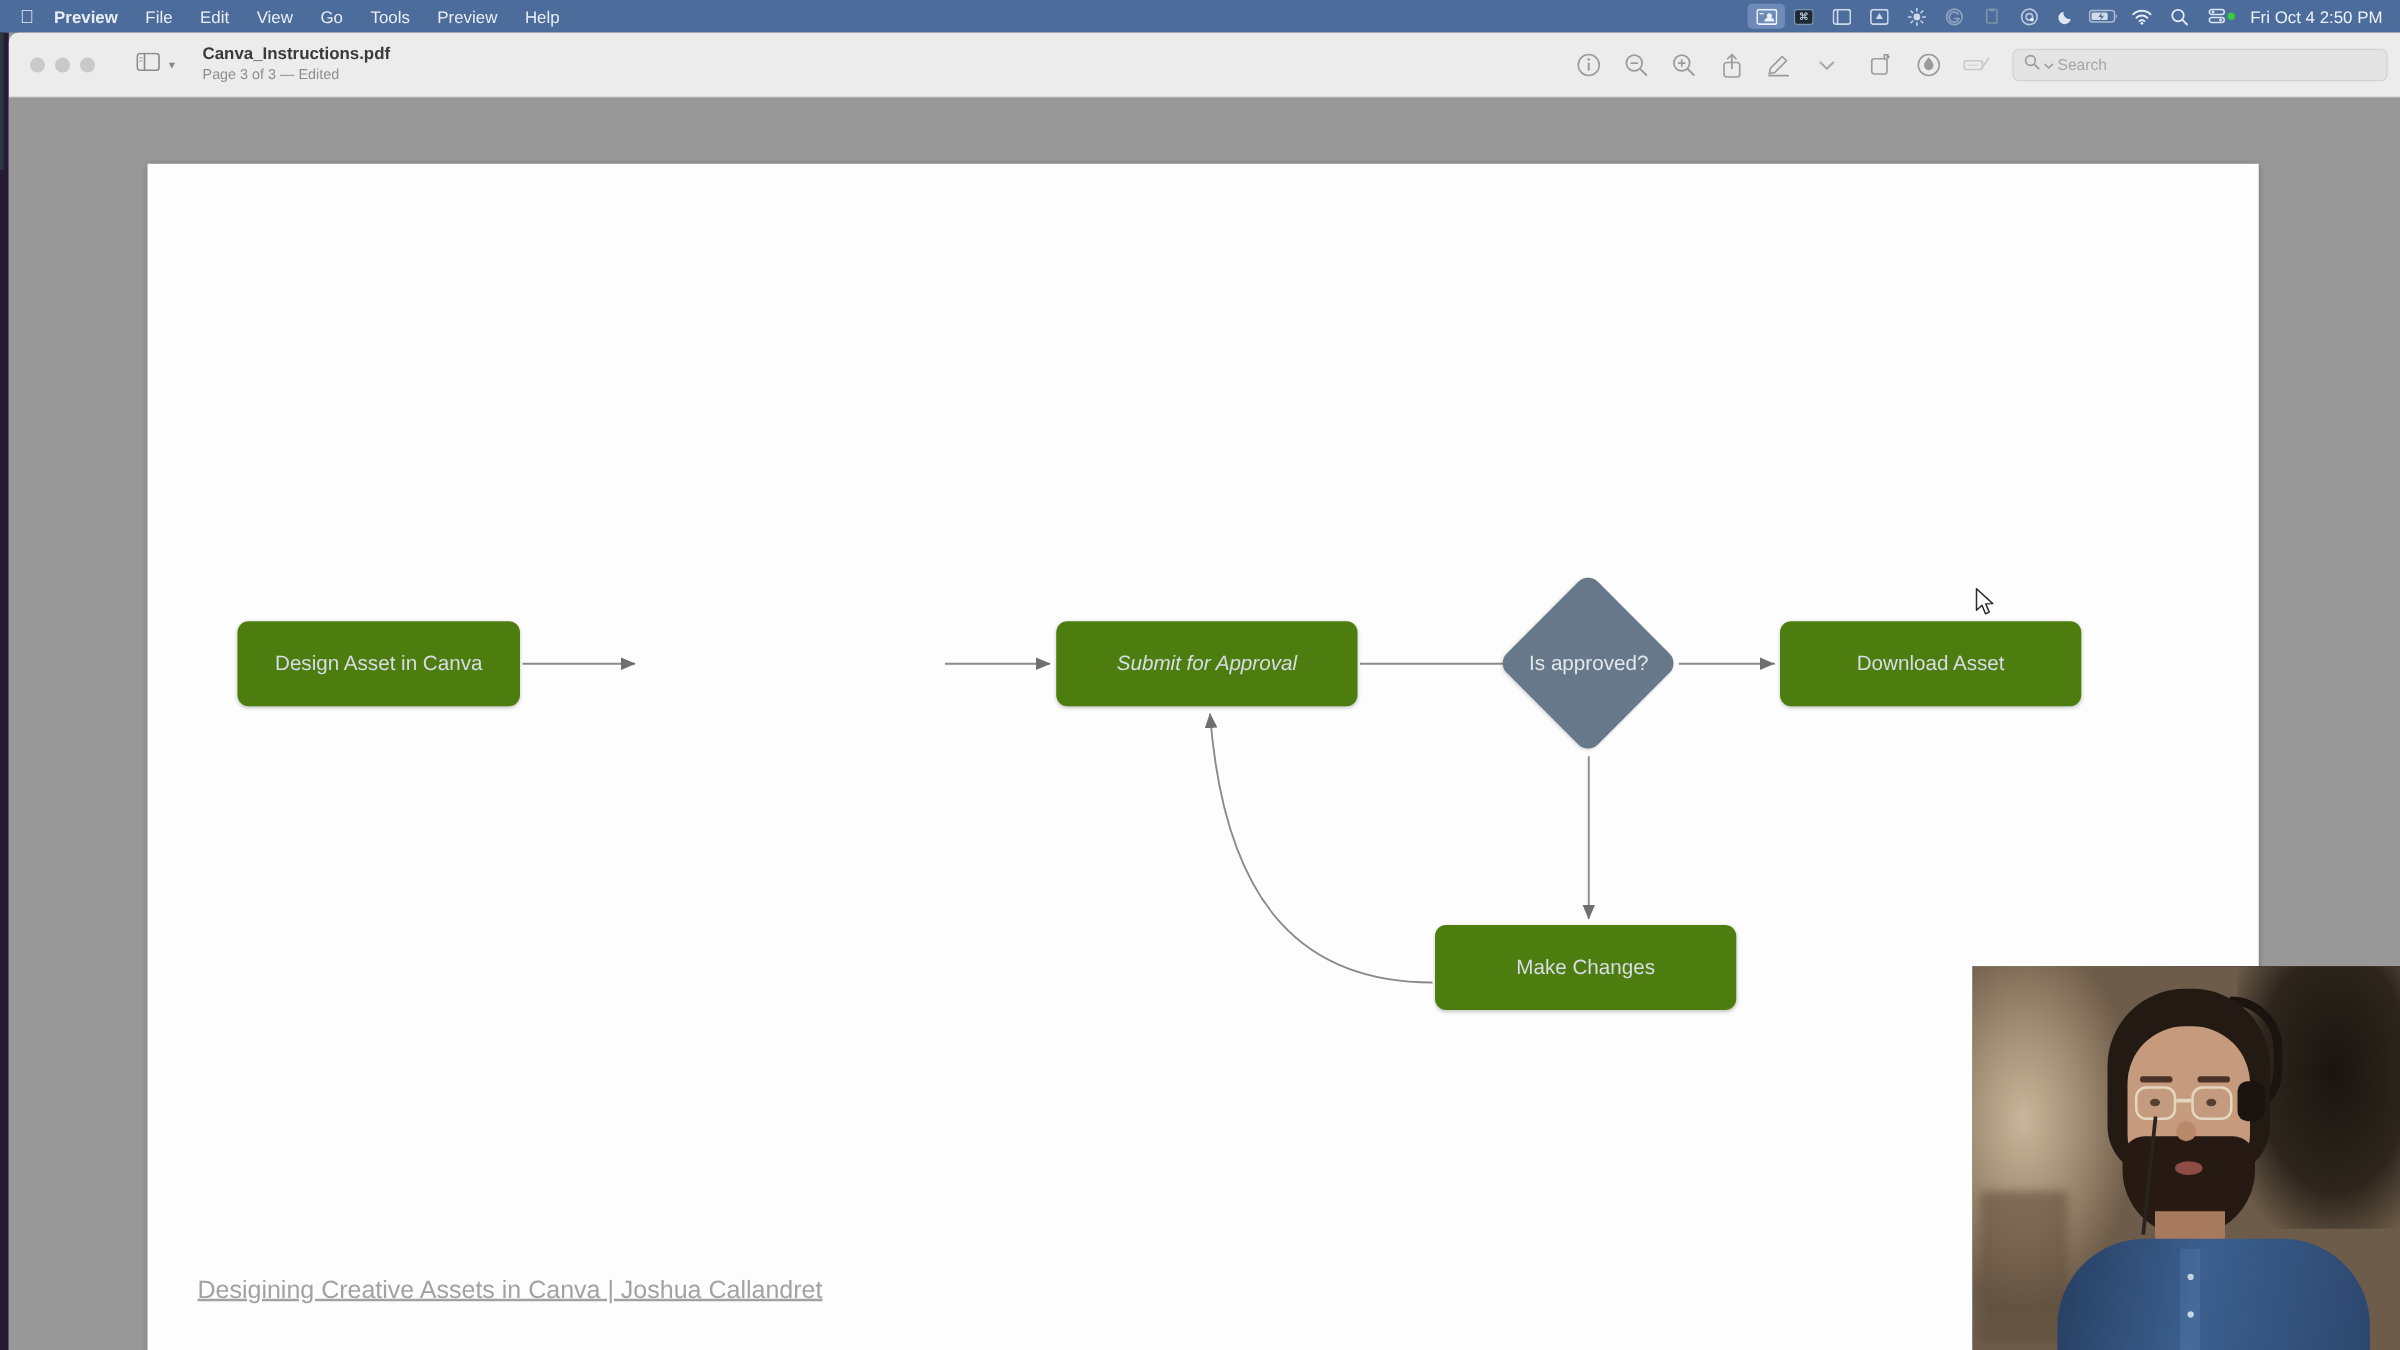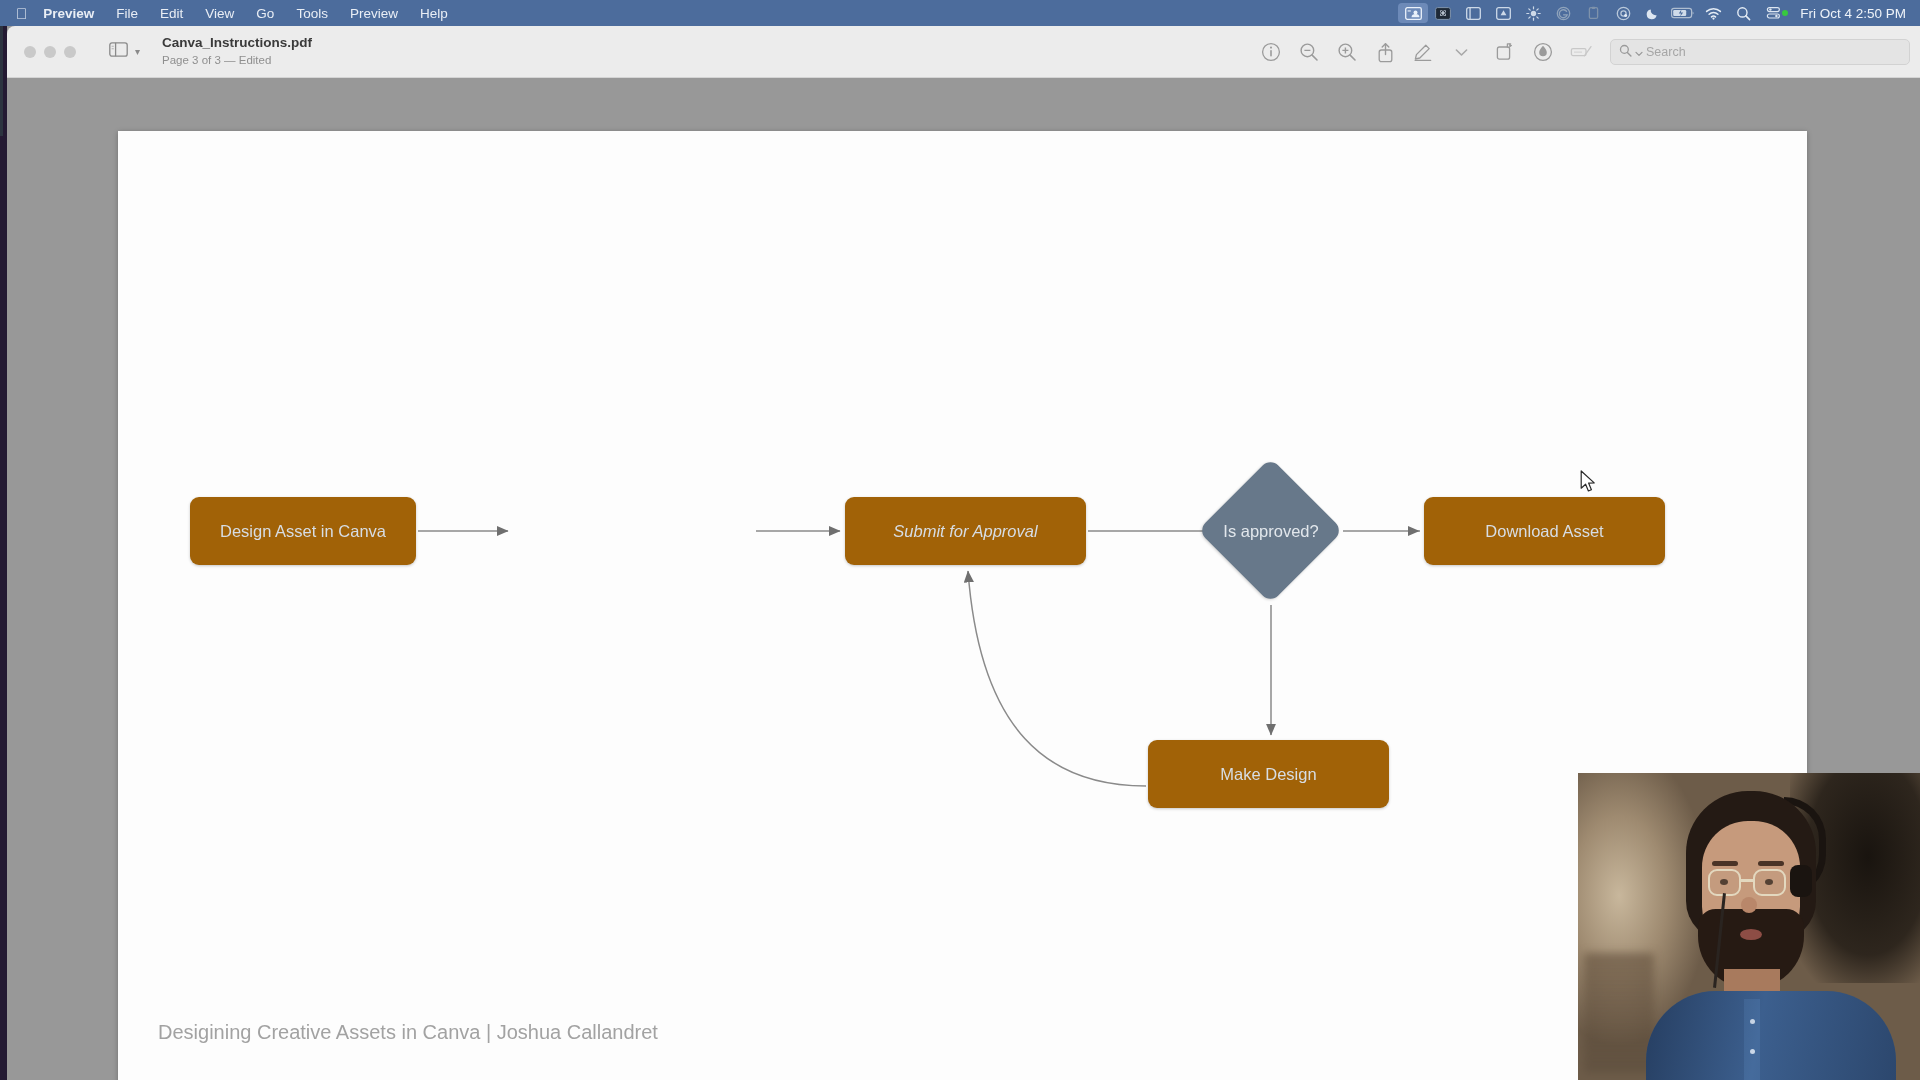--- a/index.html
+++ b/index.html
@@ -109,21 +109,21 @@
     position: absolute; left: 111px; top: 53px;
     width: 1689px; height: 955px;
     background: #fdfdfd;
     box-shadow: 0 1px 5px rgba(0,0,0,0.28);
   }
 
   .flow { position: absolute; left: 0; top: 0; width: 1689px; height: 955px; }
 
   .node {
     position: absolute;
-    background: #a16207;
+    background: #4d7c0f;
     border-radius: 9px;
     display: flex; align-items: center; justify-content: center;
     color: #d7dde4; font-size: 16.5px;
     box-shadow: 0 1px 3px rgba(0,0,0,0.22);
   }
   .diamond-wrap { position: absolute; }
   .diamond {
     position: absolute; left: 0; top: 0;
     width: 103px; height: 103px;
     background: #67788a;
@@ -133,21 +133,21 @@
   }
   .diamond-label {
     position: absolute; left: 0; top: 0;
     width: 146px; height: 146px; margin-left: -21px; margin-top: -21px;
     display: flex; align-items: center; justify-content: center;
     color: #e2e7ec; font-size: 16.5px; white-space: nowrap;
   }
 
   .page-footer {
     position: absolute; left: 40px; bottom: 42px;
-    font-size: 20px; color: #a2a2a2;
+    font-size: 20px; color: #a2a2a2; text-decoration: underline;
   }
 
   
   .cursor { position: absolute; left: 1580px; top: 470px; }
 
   
   .webcam {
     position: absolute; left: 1578px; top: 773px;
     width: 342px; height: 307px;
     overflow: hidden;
@@ -504,21 +504,21 @@
 
         <div class="diamond-wrap" style="left:1101px; top:348px; width:103px; height:103px;">
           <div class="diamond"></div>
           <div class="diamond-label">Is approved?</div>
         </div>
 
         <div class="node" style="left:1306px; top:366px; width:241px; height:68px;">
           <span>Download Asset</span>
         </div>
         <div class="node" style="left:1030px; top:609px; width:241px; height:68px;">
-          <span>Make Design</span>
+          <span>Make Changes</span>
         </div>
 
         <div class="page-footer">Desigining Creative Assets in Canva | Joshua Callandret</div>
       </div>
     </div>
   </div>
 
   <span class="cursor">
     <svg width="17" height="24" viewBox="0 0 17 24">
         <path d="M1.2 1 L1.2 18.2 L5.6 14.2 L8.4 21 L11.4 19.7 L8.6 13.1 L14.2 12.9 z" fill="#ffffff" stroke="#2a2a2a" stroke-width="1.2" stroke-linejoin="round"></path>

